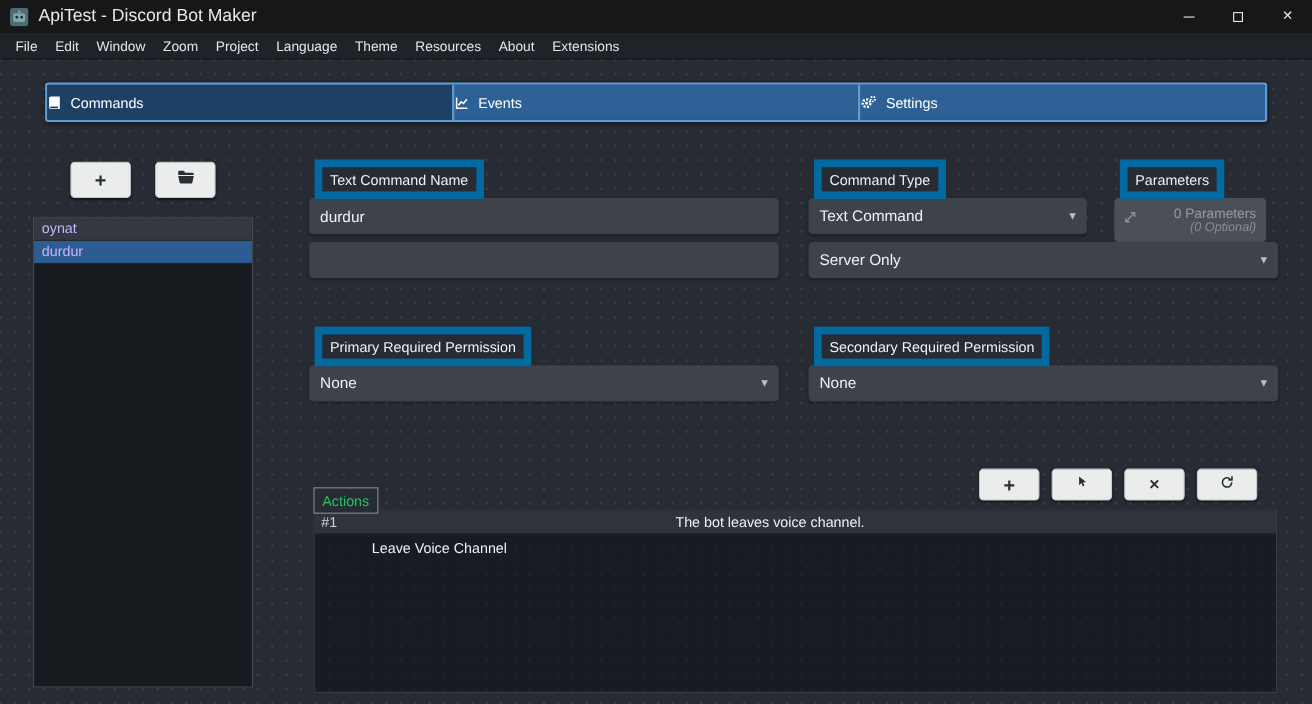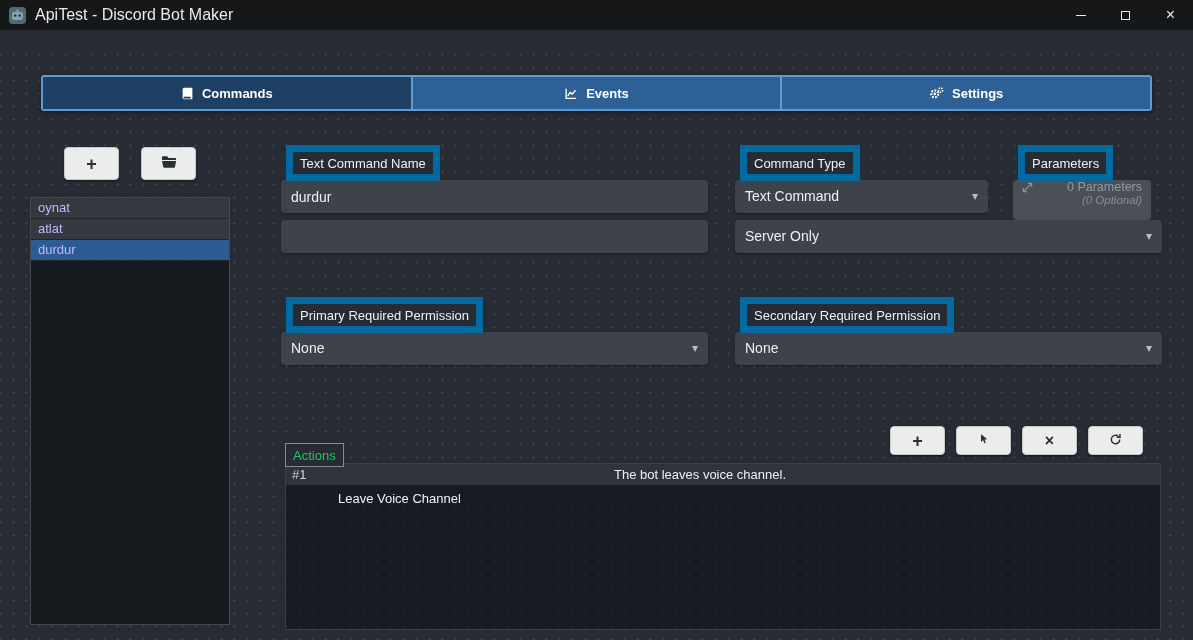--- a/index.html
+++ b/index.html
@@ -22,21 +22,21 @@
   .menu-item { font-size:12.5px; color:#e2e5e9; padding:0 8px; height:24px; line-height:24px; cursor:default; }
 
   
   .content-bg { position:absolute; left:0; top:54px; width:100%; height:586px;
     background-color:#272b33;
     background-image: radial-gradient(circle, #3a3f49 1px, transparent 1.3px);
     background-size:13px 13px; background-position:7px 7px; }
 
   
   .tabbar { position:absolute; left:41px; top:75px; width:1111px; height:36px; display:flex; border:2px solid #5d9bd3; border-radius:3px; overflow:hidden; box-shadow:0 1px 4px rgba(0,0,0,.45); }
-  .tab { flex:1; display:flex; align-items:center; justify-content:center; gap:8px; background:#2d6095; color:#fff; font-size:13px; font-weight:bold; cursor:default; }
+  .tab { flex:1; display:flex; align-items:center; justify-content:flex-start; gap:8px; background:#2d6095; color:#fff; font-size:13px; font-weight:normal; cursor:default; }
   .tab.active { background:#1d4064; }
   .tab + .tab { border-left:2px solid #5d9bd3; }
   .tab svg { display:block; }
 
   
   .side-btn-row { position:absolute; left:30px; top:147px; width:200px; display:flex; justify-content:center; gap:22px; }
   .side-btn { width:55px; height:33px; background:#ebecec; border:1px solid #c7c8ca; border-radius:4px; display:flex; align-items:center; justify-content:center; box-shadow:0 1px 2px rgba(0,0,0,.5); cursor:default; }
   .plus-glyph { font-size:18px; font-weight:bold; color:#2b2e33; line-height:1; }
   .cmd-list { position:absolute; left:30px; top:197px; width:200px; height:428px; border:1px solid #45494f; background:rgba(16,18,22,0.72); }
   .cmd-item { height:21px; line-height:20px; padding-left:7px; font-size:13px; color:#c4b5fd; background:#34383f; border-bottom:1px solid #212428; cursor:default; }
@@ -44,21 +44,21 @@
 
   
   .fgroup { position:absolute; }
   .flabel { display:inline-block; position:relative; z-index:2; margin-left:5px; background:#272b33; border:7px solid #0369a1; padding:4px 7px 3px; font-size:13px; color:#eef1f4; white-space:nowrap; }
   .fcontrol { position:relative; margin-top:-1px; height:33px; background:#3e434b; border-radius:4px; box-shadow:0 1px 2px rgba(0,0,0,.35); }
   .fcontrol input { width:100%; height:100%; background:transparent; border:none; outline:none; color:#eef1f4; font-family:"Liberation Sans", sans-serif; font-size:14px; padding:0 10px; }
   .fcontrol.select { line-height:33px; padding:0 28px 0 10px; color:#eef1f4; font-size:14px; cursor:default; }
   .caret { position:absolute; right:10px; top:0; line-height:33px; color:#b7bdc5; font-size:12px; }
 
   
-  .param-btn { position:relative; margin-top:-1px; height:40px; background:#4b5058; border-radius:4px; display:flex; align-items:flex-start; padding:0 9px 0 8px; gap:22px; cursor:default; }
+  .param-btn { position:relative; margin-top:-1px; height:40px; background:#4b5058; border-radius:4px; display:flex; align-items:center; padding:0 9px 0 8px; gap:22px; cursor:default; }
   .param-text { flex:1; text-align:right; }
   .param-line1 { font-size:12.5px; color:#949aa3; }
   .param-line2 { font-size:11.5px; font-style:italic; color:#878d96; }
 
   
   .actions-toolbar { position:absolute; left:890px; top:426px; display:flex; gap:11px; }
   .tool-btn { width:55px; height:29px; background:#ebecec; border:1px solid #c7c8ca; border-radius:4px; display:flex; align-items:center; justify-content:center; box-shadow:0 1px 2px rgba(0,0,0,.5); cursor:default; }
   .x-glyph { font-size:16px; font-weight:bold; color:#2b2e33; line-height:1; }
   .actions-label { position:absolute; left:285px; top:443px; z-index:2; background:#272b33; border:1px solid #868b93; padding:4px 7px 3px; font-size:13px; color:#22c55e; }
   .actions-panel { position:absolute; left:285px; top:463px; width:876px; height:167px; border:1px solid #3a3e45; background:rgba(13,15,18,0.55); }
@@ -91,20 +91,32 @@
         </div>
       <div class="win-btn">
           <span class="max-box"></span>
         </div>
       <div class="win-btn">
           <span class="close-glyph">×</span>
         </div>
     </div>
   </div>
 
+  <div class="menubar">
+    <span class="menu-item">File</span>
+    <span class="menu-item">Edit</span>
+    <span class="menu-item">Window</span>
+    <span class="menu-item">Zoom</span>
+    <span class="menu-item">Project</span>
+    <span class="menu-item">Language</span>
+    <span class="menu-item">Theme</span>
+    <span class="menu-item">Resources</span>
+    <span class="menu-item">About</span>
+    <span class="menu-item">Extensions</span>
+  </div>
 
   <div class="tabbar">
     <div class="tab active">
       <span>
         <svg width="13" height="13" viewBox="0 0 16 16">
             <path fill="#fff" d="M4 1c-1.2 0-2 .9-2 2v10c0 1.1.9 2 2 2h10V1H4zm0 11h8v2H4c-.6 0-1-.4-1-1s.4-1 1-1z"></path>
           </svg>
       </span>
       <span>Commands</span>
     </div>
@@ -138,21 +150,20 @@
         <svg width="16" height="14" viewBox="0 0 16 14">
           <path fill="#2b2e33" d="M1 2.2a1 1 0 0 1 1-1h4l1.5 1.9h6.6a1 1 0 0 1 1 1v.9H1V2.2z"></path>
           <path fill="#2b2e33" d="M1 6h14.2l-1.3 6a1 1 0 0 1-1 .8H3.3a1 1 0 0 1-1-.8L1 6z"></path>
         </svg>
       </span>
     </div>
   </div>
 
   <div class="cmd-list">
     <div class="cmd-item">oynat</div>
-    <div class="cmd-item">atlat</div>
     <div class="cmd-item selected">durdur</div>
   </div>
 
   <div class="fgroup" style="left:281px; top:145px; width:427px;">
     <div class="flabel">Text Command Name</div>
     <div class="fcontrol">
       <input type="text" value="durdur" style="">
     </div>
   </div>
 

